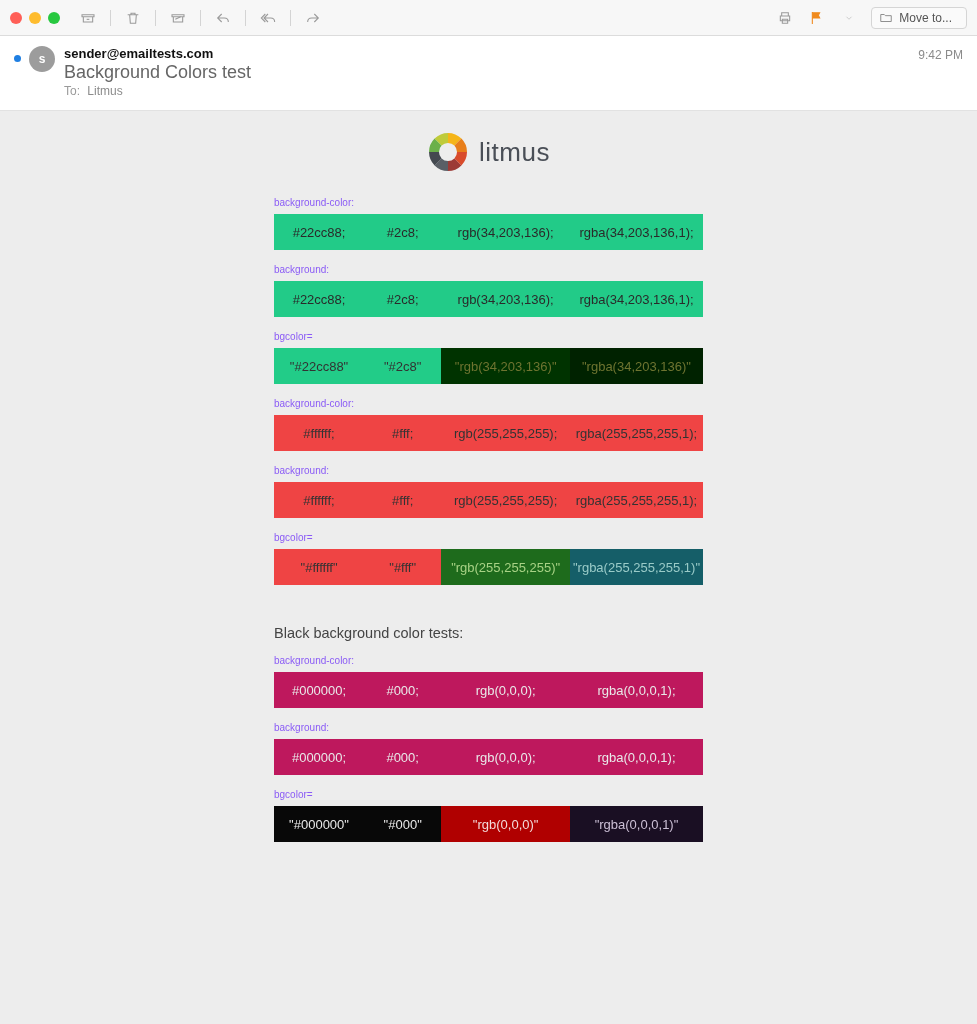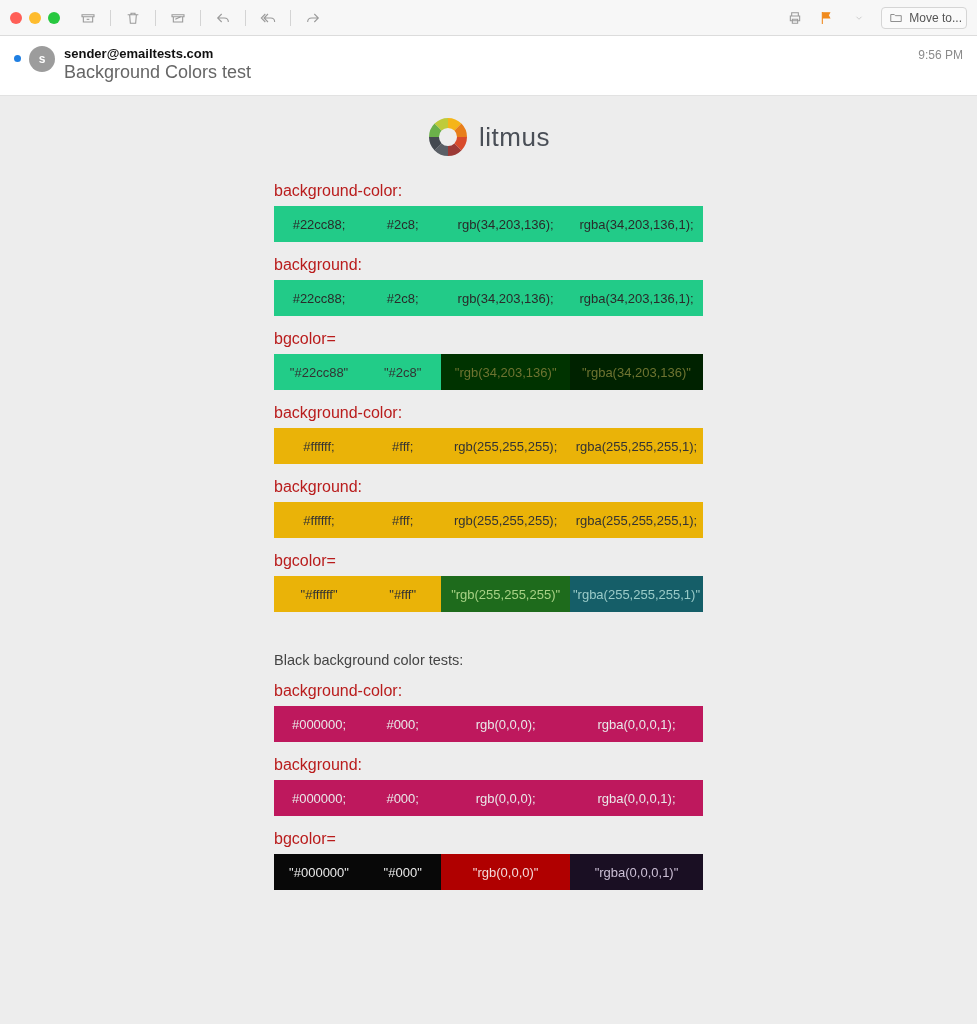--- a/index.html
+++ b/index.html
@@ -33,21 +33,21 @@
   .tb-icon { color:#888; display:flex; align-items:center; justify-content:center; width:20px; height:20px; cursor:pointer; }
   .tb-icon svg { width:16px; height:16px; stroke:#9a9a9a; fill:none; stroke-width:1.6; }
   .tb-sep { width:1px; height:16px; background:#d4d4d4; }
 
   .flag-icon svg { fill:#f08a1d; stroke:#f08a1d; }
   .chev-down svg { width:10px; height:10px; stroke:#b8b8b8; }
 
   .move-to {
     display:flex; align-items:center; gap:6px;
     border:1px solid #d5d5d5; background:#fafafa;
-    border-radius:4px; padding:3px 4px 3px 7px;
+    border-radius:4px; padding:3px 14px 3px 7px;
     color:#555; cursor:pointer; font-size:12px;
   }
   .move-to svg { width:14px; height:14px; stroke:#888; fill:none; stroke-width:1.6; }
 
   
   .header-wrap { padding:10px 14px 12px 14px; background:#fff; border-bottom:1px solid #e2e2e2; display:flex; }
   .unread-dot { width:7px; height:7px; border-radius:50%; background:#1f7fe2; margin-top:9px; margin-right:8px; flex:0 0 auto; }
   .avatar {
     width:26px; height:26px; border-radius:50%; background:#9c9c9c; color:#fff;
     display:flex; align-items:center; justify-content:center; font-size:12px; font-weight:600;
@@ -62,34 +62,34 @@
 
   
   .email-body { padding:20px 24px 40px; }
   .content { width:429px; margin:0 auto; }
 
   
   .logo-wrap { display:flex; align-items:center; justify-content:center; margin-bottom:24px; gap:10px; }
   .brand-name { font-size:26px; letter-spacing:0.5px; color:#4a4f57; font-weight:500; }
 
   
-  .label { font-size:16px; color:#b91c1c; margin-bottom:6px; margin-top:14px; }
+  .label { font-size:10px; color:#8b5cf6; margin-bottom:6px; margin-top:14px; }
   .section-title { font-size:14.5px; color:#444; margin-top:40px; margin-bottom:6px; }
 
   .row { display:flex; width:100%; height:36px; }
   .cell { display:flex; align-items:center; justify-content:center; font-size:13px; color:#333; }
 
   
   .bg-green { background:#22cb88; color:#2a2a2a; }
   .bg-darkgreen { background:#003300; color:#6e7430; }
   .bg-darkgreen2 { background:#002200; color:#6e7430; }
   .bg-greenalt { background:#22cc88; }
 
   
-  .bg-white { background:#eab308;text-align:center; }
+  .bg-white { background:#ef4444;text-align:center; }
   .bg-forest { background:#1e6b1c; color:#a8d285; }
   .bg-teal   { background:#155e68; color:#9acbc8; }
 
   
   .bg-black  { background:#be185d; color:#e9e9e9; }
   .bg-black2 { background:#080808; color:#e9e9e9; }
   .bg-crimson{ background:#b00000; color:#f3d9d9; }
   .bg-purple { background:#1a0f23; color:#cbbfd5; }
 
   
@@ -175,22 +175,26 @@
 </div>
 
 <div class="header-wrap">
   <span class="unread-dot"></span>
   <div class="avatar">
     <span>s</span>
   </div>
   <div class="hdr-text">
     <div class="hdr-sender">sender@emailtests.com</div>
     <div class="hdr-subject">Background Colors test</div>
-  </div>
-  <div class="hdr-time">9:56 PM</div>
+    <div class="hdr-to">
+      <span class="hdr-to-label">To:</span>
+      <span>Litmus</span>
+    </div>
+  </div>
+  <div class="hdr-time">9:42 PM</div>
 </div>
 
 <div class="email-body">
   <div class="content">
 
     <div class="logo-wrap">
       <svg width="42" height="42" viewBox="0 0 42 42">
         <g transform="translate(21 21)">
           <path d="M0 -19 A19 19 0 0 1 13.4 -13.4 L6.4 -6.4 A9 9 0 0 0 0 -9 Z" fill="#f5b518"></path>
           <path d="M13.4 -13.4 A19 19 0 0 1 19 0 L9 0 A9 9 0 0 0 6.4 -6.4 Z" fill="#e87e1a"></path>

